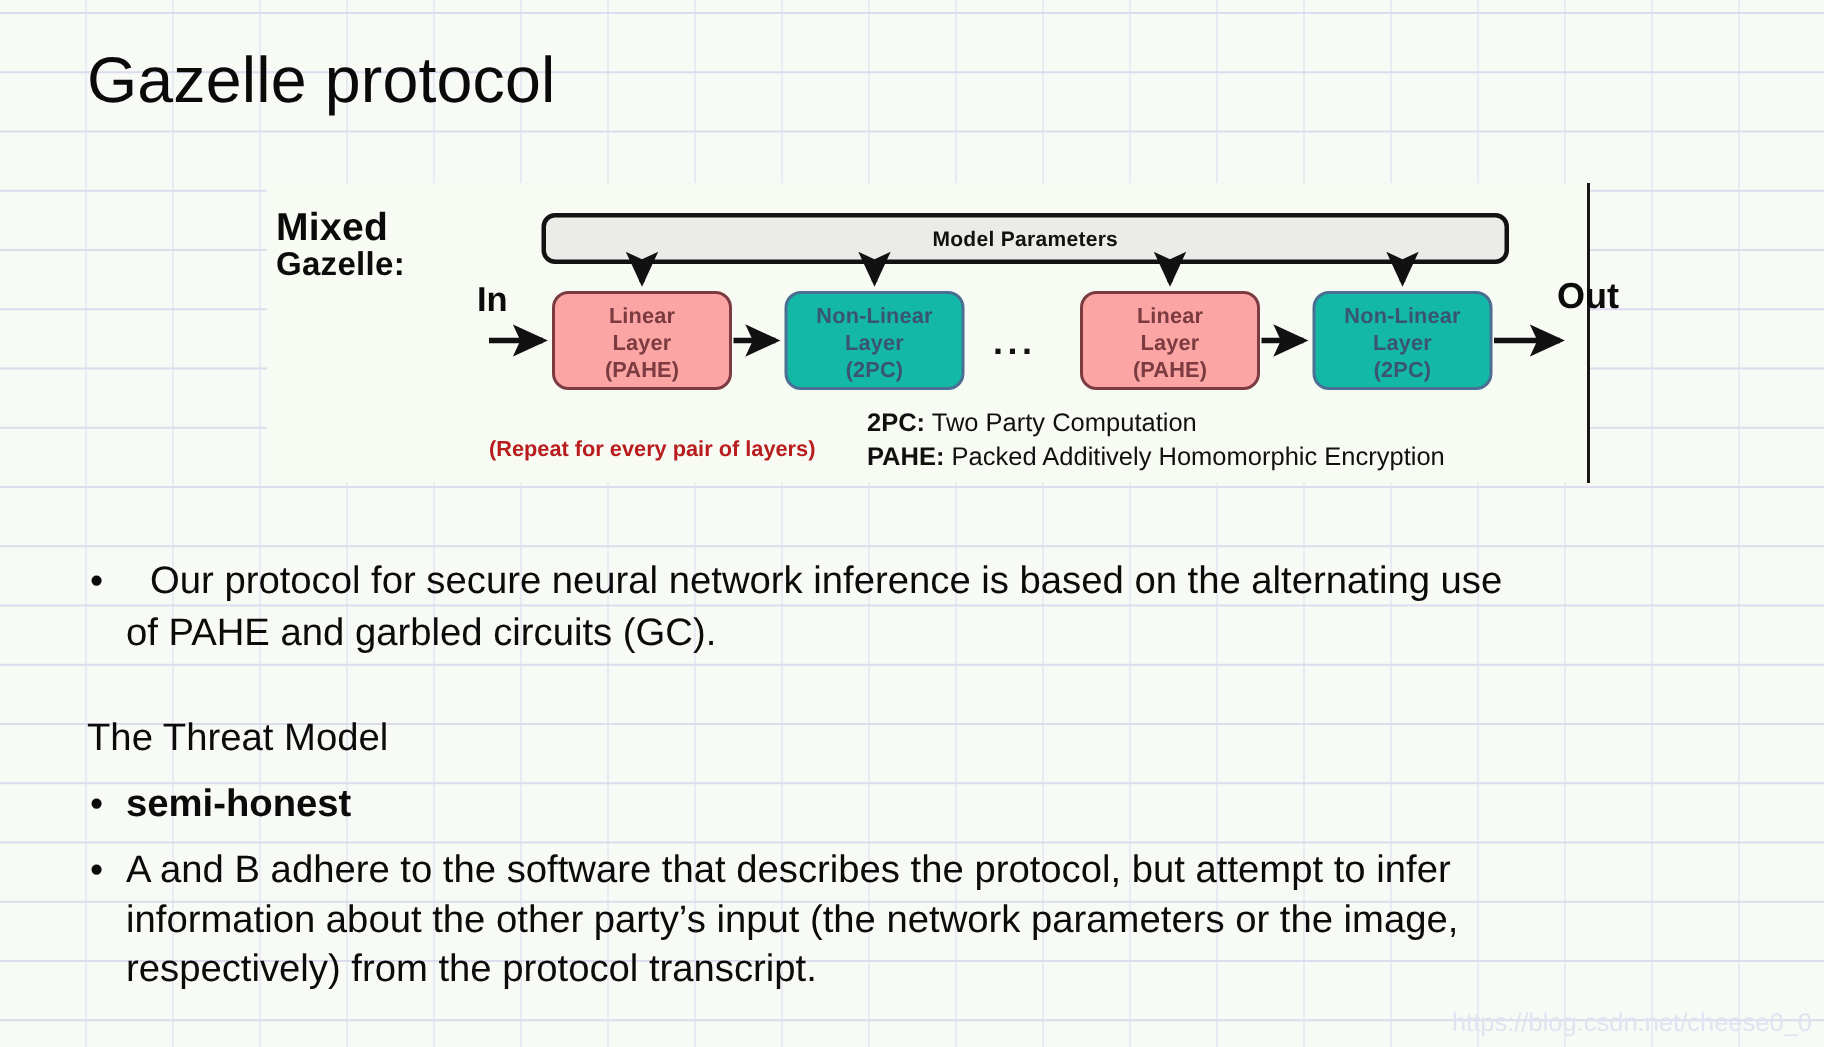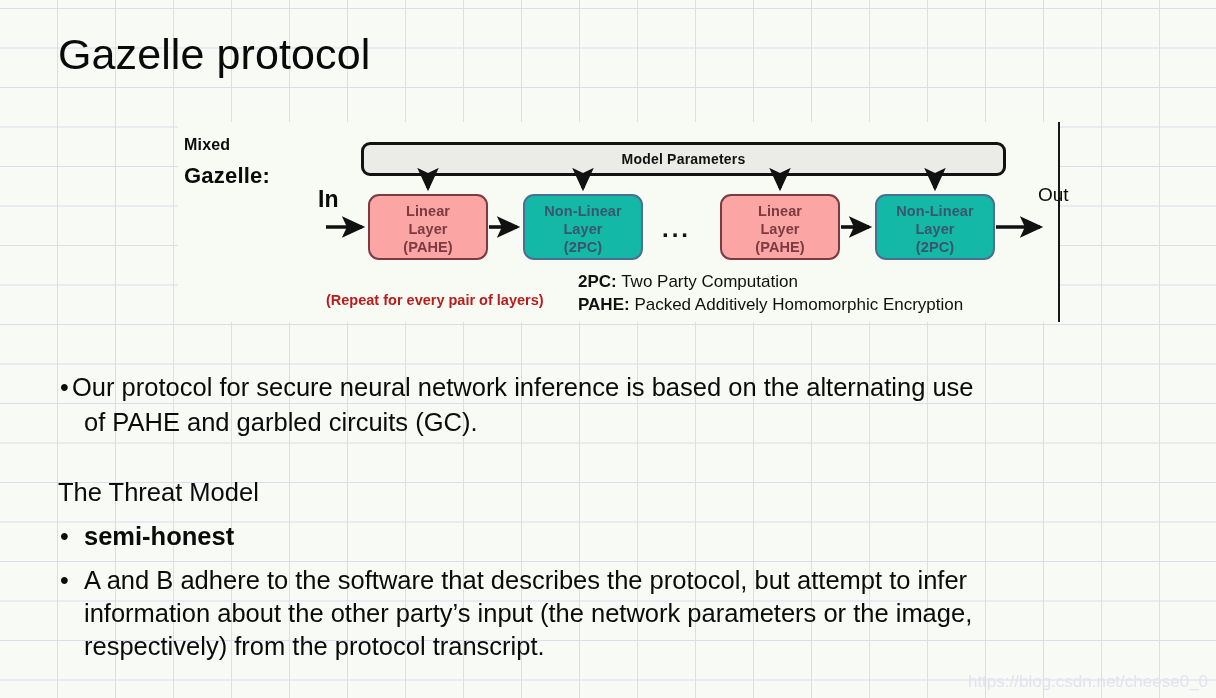--- a/index.html
+++ b/index.html
@@ -58,33 +58,33 @@
     height: 200px;
     background: #171717;
   }
   .fig-text {
     position: absolute;
     color: #0b0b0b;
     white-space: nowrap;
   }
   #mixed1 {
     left: 6px; top: 14px;
-    font-size: 16px; font-weight: bold; letter-spacing: 0.2px;
+    font-size: 26px; font-weight: bold; letter-spacing: 0.2px;
   }
   #mixed2 {
     left: 6px; top: 41px;
     font-size: 22px; font-weight: bold; letter-spacing: 0.2px;
   }
   #in-label {
     left: 140px; top: 64px;
     font-size: 23px; font-weight: bold;
   }
   #out-label {
     left: 860px; top: 62px;
-    font-size: 19px; font-weight: normal;
+    font-size: 24px; font-weight: bold;
   }
 
   
   #mp-bar {
     position: absolute;
     left: 183px;
     top: 20px;
     width: 645px;
     height: 34px;
     background: #ebebe7;
@@ -172,21 +172,21 @@
     line-height: 36px;
     white-space: nowrap;
   }
   .bullet-dot {
     position: absolute;
     font-size: 25px;
     color: #0b0b0b;
     line-height: 36px;
   }
   #b1-dot { left: 60px; top: 369px; }
-  #b1-l1  { left: 72px; top: 369px; text-align: center; }
+  #b1-l1  { left: 100px; top: 369px; text-align: center; }
   #b1-l2  { left: 84px; top: 404px; }
 
   #threat  { left: 58px; top: 474px; }
 
   #b2-dot { left: 60px; top: 518px; }
   #b2-l1  { left: 84px; top: 518px; font-weight: bold; }
 
   #b3-dot { left: 60px; top: 562px; }
   #b3-l1  { left: 84px; top: 562px; }
   #b3-l2  { left: 84px; top: 595px; }

